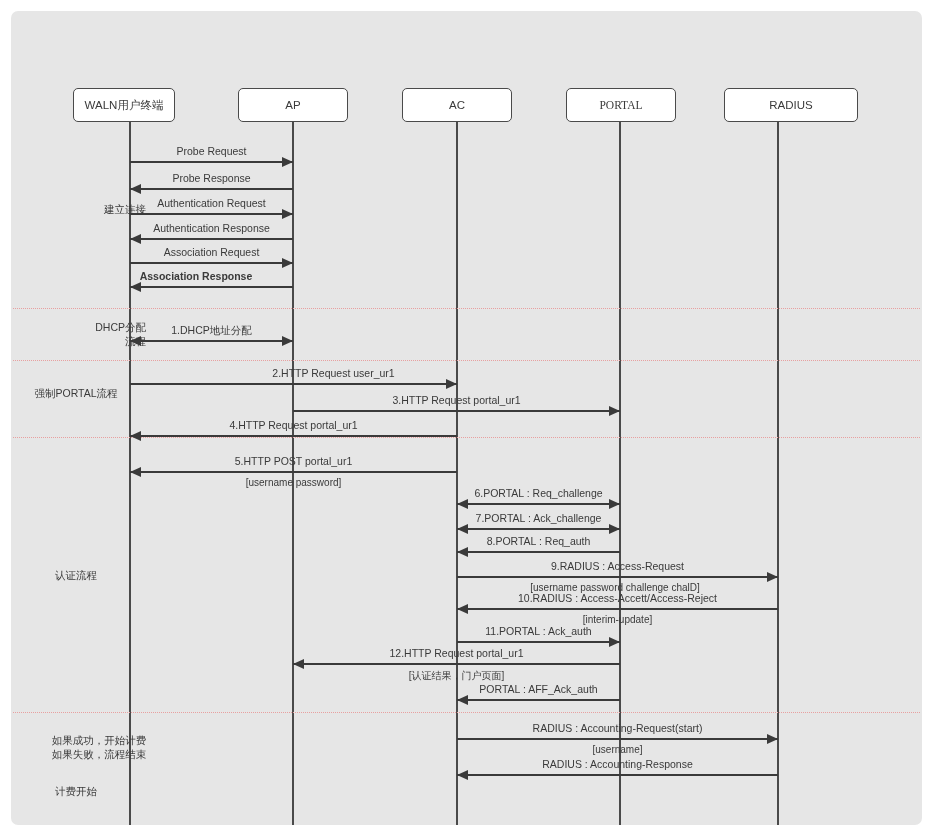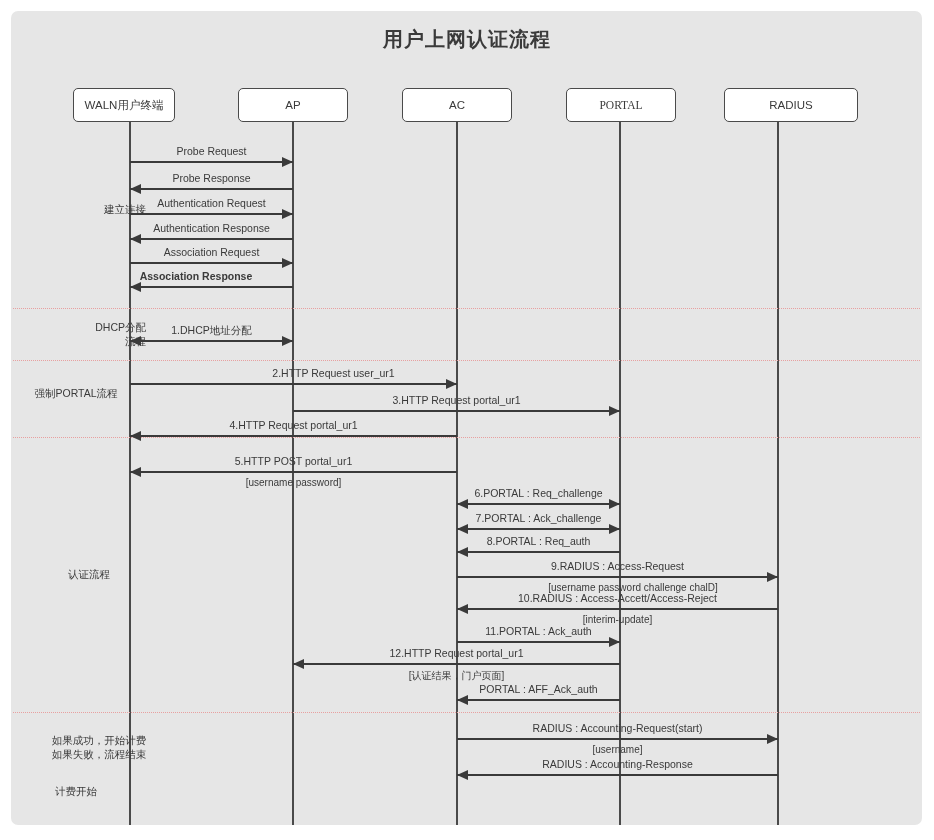--- a/index.html
+++ b/index.html
@@ -104,21 +104,20 @@
     text-align: center;
     white-space: nowrap;
     transform: translateX(-50%);
   }
 </style>
 </head>
 <body>
 
 <div id="canvas">
   <div id="frame"></div>
-  <div id="title">用户上网认证流程</div>
   <div id="actors-layer">
       <div class="actor-box" style="left: 73px; top: 88px; width: 102px;">
         <span>WALN用户终端</span>
       </div>
       <div class="lifeline" style="left: 129.2px; height: 703px;"></div>
       <div class="actor-box" style="left: 238px; top: 88px; width: 110px;">
         <span>AP</span>
       </div>
       <div class="lifeline" style="left: 292.2px; height: 703px;"></div>
       <div class="actor-box" style="left: 402px; top: 88px; width: 110px;">
@@ -138,21 +137,21 @@
       <div class="sep" style="top: 308px;"></div>
       <div class="sep" style="top: 360px;"></div>
       <div class="sep" style="top: 437px;"></div>
       <div class="sep" style="top: 712px;"></div>
     </div>
   <div id="phases-layer">
       <div class="phase-label" style="left: 6px; top: 202px; width: 140px; text-align: right;">建立连接</div>
       <div class="phase-label" style="left: 6px; top: 320px; width: 140px; text-align: right;">DHCP分配
 流程</div>
       <div class="phase-label" style="left: 6px; top: 386px; width: 140px;">强制PORTAL流程</div>
-      <div class="phase-label" style="left: 19px; top: 568px; width: 140px; font-family: Liberation Serif, serif;">认证流程</div>
+      <div class="phase-label" style="left: 6px; top: 568px; width: 140px;">认证流程</div>
       <div class="phase-label" style="left: 29px; top: 733px; width: 140px;">如果成功，开始计费
 如果失败，流程结束</div>
       <div class="phase-label" style="left: 6px; top: 784px; width: 140px;">计费开始</div>
     </div>
   <div id="messages-layer">
       <div class="msg-line" style="left: 130px; top: 161px; width: 163px;"></div>
       <div class="arrow-head arrow-right" style="top: 157px; left: 282px;"></div>
       <div class="msg-label" style="left: 211.5px; top: 145px;">Probe Request</div>
       <div class="msg-line" style="left: 130px; top: 188px; width: 163px;"></div>
       <div class="arrow-head arrow-left" style="top: 184px; left: 130px;"></div>
@@ -193,21 +192,21 @@
       <div class="msg-line" style="left: 457px; top: 528px; width: 163px;"></div>
       <div class="arrow-head arrow-right" style="top: 524px; left: 609px;"></div>
       <div class="arrow-head arrow-left" style="top: 524px; left: 457px;"></div>
       <div class="msg-label" style="left: 538.5px; top: 512px;">7.PORTAL : Ack_challenge</div>
       <div class="msg-line" style="left: 457px; top: 551px; width: 163px;"></div>
       <div class="arrow-head arrow-left" style="top: 547px; left: 457px;"></div>
       <div class="msg-label" style="left: 538.5px; top: 535px;">8.PORTAL : Req_auth</div>
       <div class="msg-line" style="left: 457px; top: 576px; width: 321px;"></div>
       <div class="arrow-head arrow-right" style="top: 572px; left: 767px;"></div>
       <div class="msg-label" style="left: 617.5px; top: 560px;">9.RADIUS : Access-Request</div>
-      <div class="msg-sub" style="left: 623px; top: 582px; padding-left: 20px;">[username password challenge chalD]</div>
+      <div class="msg-sub" style="left: 605px; top: 582px; padding-left: 20px;">[username password challenge chalD]</div>
       <div class="msg-line" style="left: 457px; top: 608px; width: 321px;"></div>
       <div class="arrow-head arrow-left" style="top: 604px; left: 457px;"></div>
       <div class="msg-label" style="left: 617.5px; top: 592px;">10.RADIUS : Access-Accett/Access-Reject</div>
       <div class="msg-sub" style="left: 617.5px; top: 614px;">[interim-update]</div>
       <div class="msg-line" style="left: 457px; top: 641px; width: 163px;"></div>
       <div class="arrow-head arrow-right" style="top: 637px; left: 609px;"></div>
       <div class="msg-label" style="left: 538.5px; top: 625px;">11.PORTAL : Ack_auth</div>
       <div class="msg-line" style="left: 293px; top: 663px; width: 327px;"></div>
       <div class="arrow-head arrow-left" style="top: 659px; left: 293px;"></div>
       <div class="msg-label" style="left: 456.5px; top: 647px;">12.HTTP Request portal_ur1</div>

